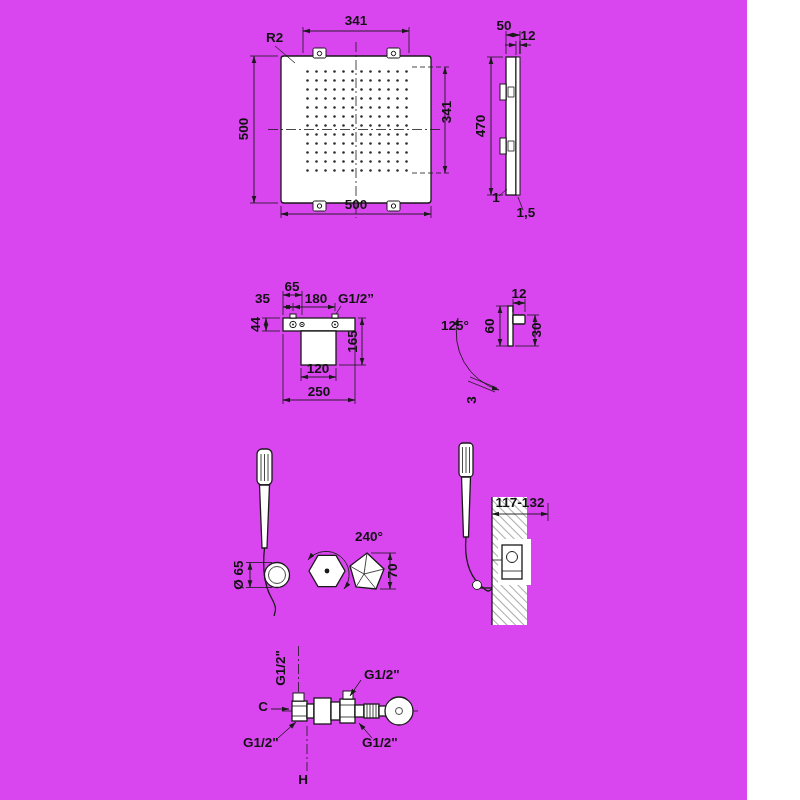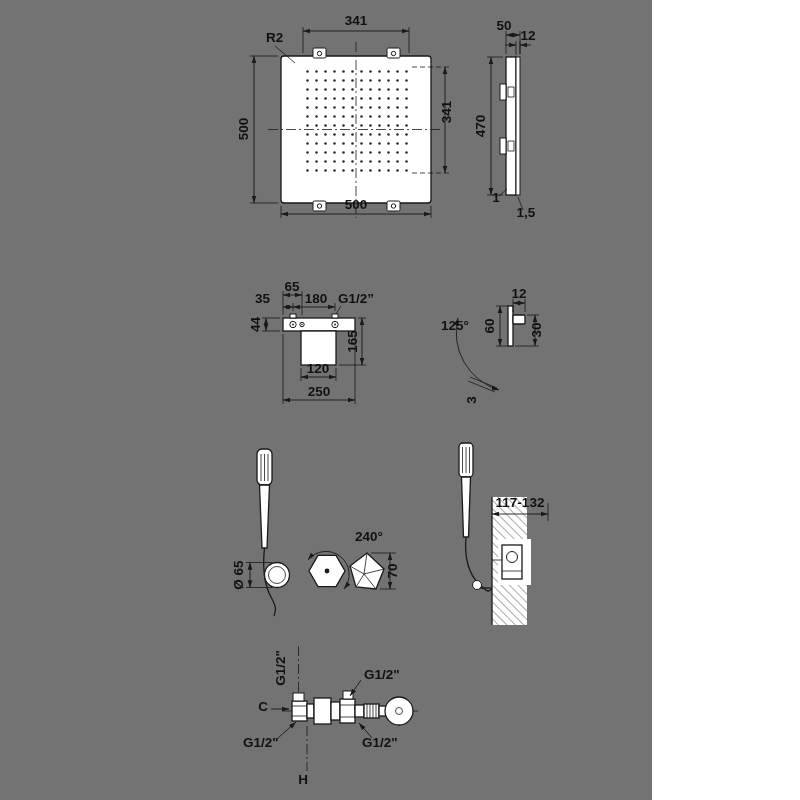--- a/index.html
+++ b/index.html
@@ -1,16 +1,16 @@
 <!DOCTYPE html>
 <html><head>
 <meta charset="utf-8">
 <style>
   html,body{margin:0;padding:0;background:#fff}
-  .page{width:652px;height:800px;background:#737373;position:relative;font-family:"Liberation Sans",sans-serif;overflow:hidden}
+  .page{width:747px;height:800px;background:#d946ef;position:relative;font-family:"Liberation Sans",sans-serif;overflow:hidden}
   svg{display:block}
   .fig{fill:#fff;stroke:#1a1a1a;stroke-width:1.3}
   .fig2{fill:#fff;stroke:#1a1a1a;stroke-width:1}
   .ln{fill:none;stroke:#1a1a1a;stroke-width:1.3}
   .thin{fill:none;stroke:#1a1a1a;stroke-width:0.8}
   .dim{fill:none;stroke:#1a1a1a;stroke-width:0.9}
   .ext{fill:none;stroke:#1a1a1a;stroke-width:0.8}
   .cl{fill:none;stroke:#1a1a1a;stroke-width:0.8;stroke-dasharray:10 3 2 3}
   .dsh{stroke-dasharray:5 3}
   text.d{font:600 13.5px "Liberation Sans",sans-serif;fill:#111}

